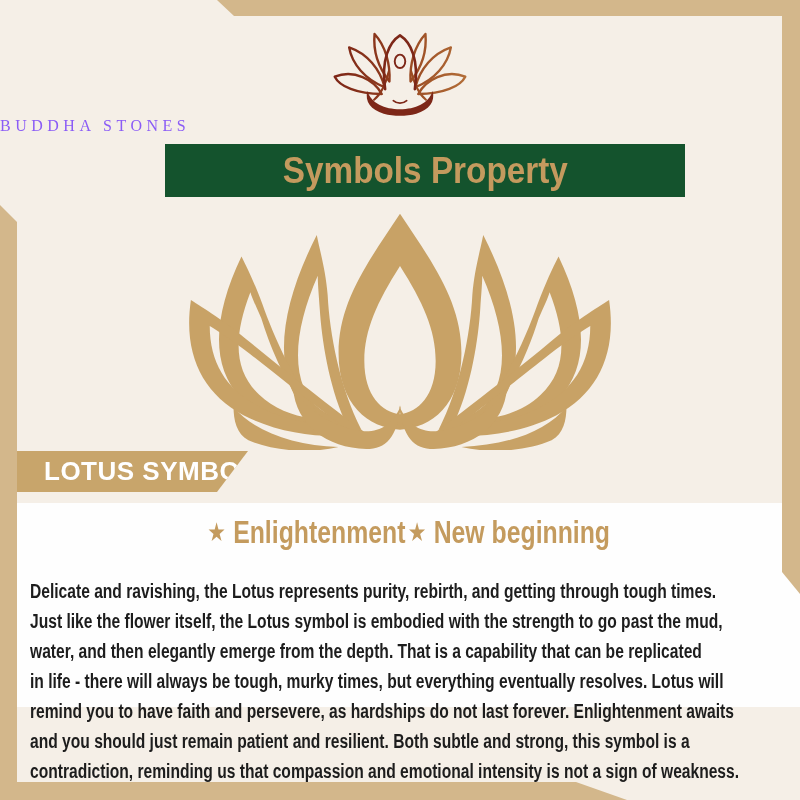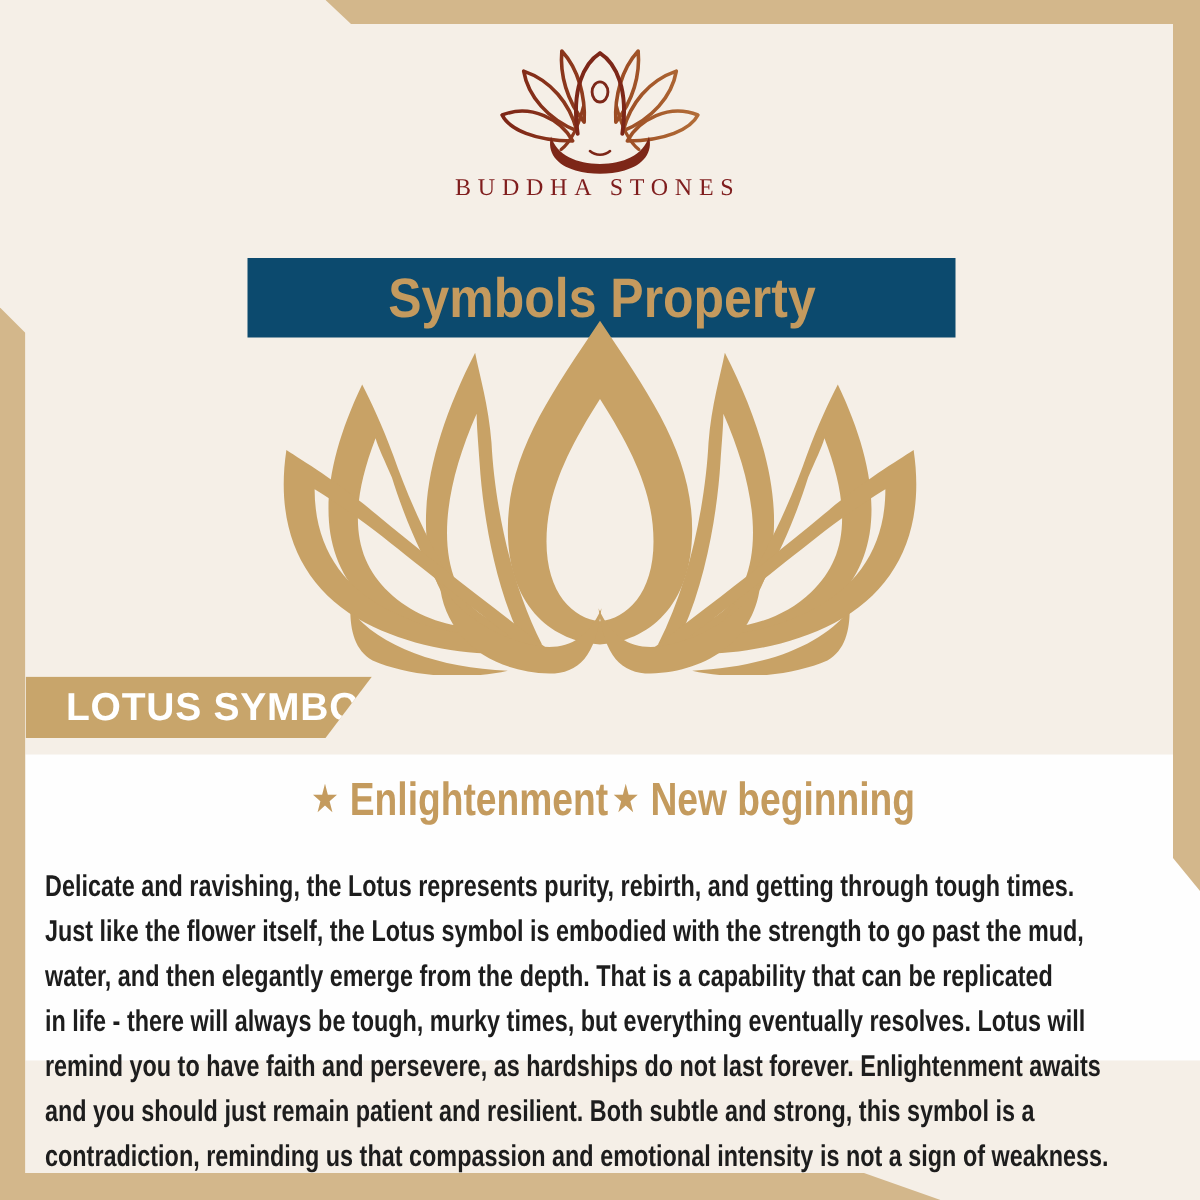--- a/index.html
+++ b/index.html
@@ -16,27 +16,27 @@
   .frame-right  { left:782px; top:0; width:18px; height:594px;
                   clip-path:polygon(0 0, 18px 0, 18px 594px, 0 572px); }
   .frame-left   { left:0; top:205px; width:17px; height:595px;
                   clip-path:polygon(0 0, 17px 17px, 17px 595px, 0 595px); }
   .frame-bottom { left:0; top:782px; width:800px; height:18px;
                   clip-path:polygon(0 0, 576px 0, 627px 18px, 0 18px); }
   
   .logo-svg { position:absolute; left:325px; top:21px; width:150px; height:96px; }
   .brand-name {
     position:absolute; left:0; top:117px; width:797px;
-    text-align:center; font-family:"Liberation Serif", serif;
-    font-size:16px; letter-spacing:4.5px; color:#7f1d1d; font-weight:400;
+    font-family:"Liberation Serif", serif;
+    font-size:16px; letter-spacing:4.5px; color:#8b5cf6; font-weight:400;
   }
   
   .header-band {
-    position:absolute; left:165px; top:144px; width:472px; height:53px;
-    background:#0c4a6e; text-align:center;margin-top:28px;
+    position:absolute; left:165px; top:144px; width:520px; height:53px;
+    background:#14532d; text-align:center;
   }
   .header-title {
     display:inline-block; line-height:53px; font-size:37px; font-weight:bold;
     color:#c49a5e; transform:scaleX(0.9); transform-origin:center;
     white-space:nowrap; letter-spacing:0px;
   }
   
   .lotus-svg { position:absolute; left:182px; top:208px; width:436px; height:242px; }
   
   .section-banner {

